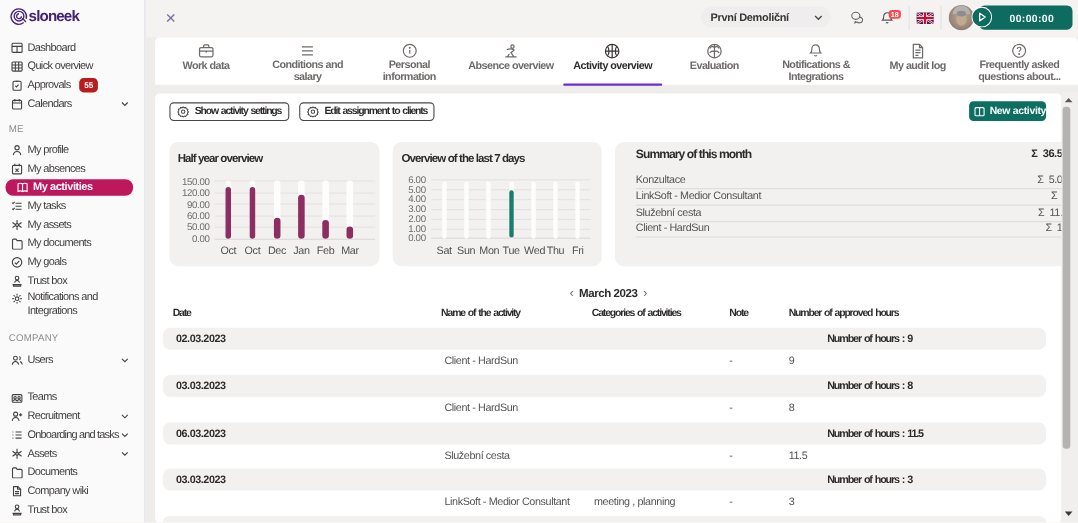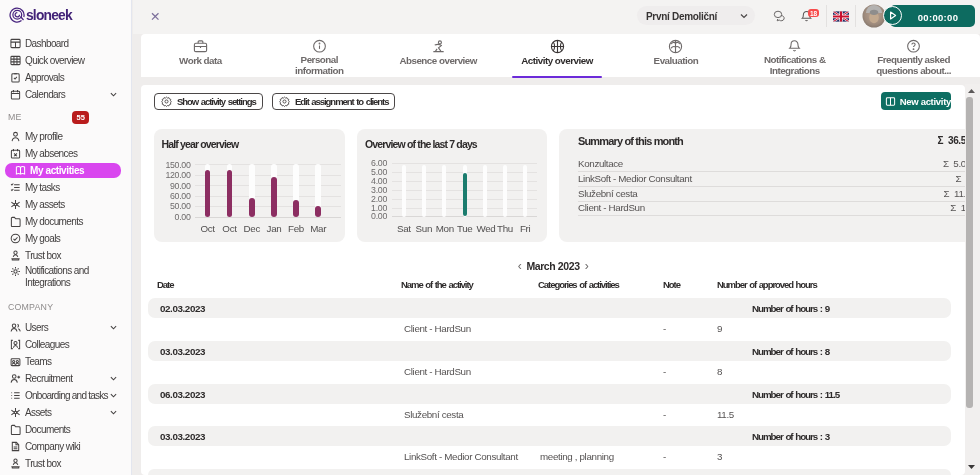--- a/index.html
+++ b/index.html
@@ -7,23 +7,23 @@
   body { position:relative; background:#efedec; }
   .abs { position:absolute; }
 
   
   #sidebar { position:absolute; left:0; top:0; width:132px; height:475px; background:#fbfafa; border-right:1px solid #e3e6ef; }
   .sitem { position:absolute; left:0; width:132px; height:17px; display:flex; align-items:center; }
   .sitem svg { position:absolute; left:10px; width:11px; height:11px; }
   .sitem .txt { position:absolute; left:25px; font-size:10px; color:#413e3e; letter-spacing:-0.6px; white-space:nowrap; }
   .slabel { position:absolute; left:8px; font-size:8.8px; color:#8f8c8c; letter-spacing:0.2px; }
   .sitem svg.schev { position:absolute; left:110px; top:50%; margin-top:-3.5px; width:7px; height:7px; }
-  #sel { position:absolute; left:5px; top:163px; width:116px; height:15px; background:#d946ef; border-radius:7px;text-align:center; }
+  #sel { position:absolute; left:5px; top:163px; width:116px; height:15px; background:#be185d; border-radius:7px;text-align:center; }
   #sel .txt2 { position:absolute; left:25px; top:2px; font-size:10px; font-weight:bold; color:#fff; letter-spacing:-0.4px; }
-  .badge55 { position:absolute; top:2px; background:#b91c1c; color:#fff; font-size:7.5px; font-weight:bold; border-radius:4px; padding:2.5px 4.5px; line-height:8px;margin-top:40px; }
+  .badge55 { position:absolute; top:2px; background:#b91c1c; color:#fff; font-size:7.5px; font-weight:bold; border-radius:4px; padding:2.5px 4.5px; line-height:8px; }
 
   
   #logo { position:absolute; left:9px; top:6px; }
 
   
   #topstrip { position:absolute; left:133px; top:0; width:847px; height:34px; background:#f4f3f2; }
   #closex { position:absolute; left:150px; top:9px; font-size:12.5px; color:#7c6f9b; }
   #userdrop { position:absolute; left:637px; top:6px; width:118px; height:19px; background:#efeded; border-radius:13px; }
   #userdrop .nm { position:absolute; left:9px; top:4.5px; font-size:10px; font-weight:bold; color:#373434; letter-spacing:-0.3px;}
   #userdrop svg { position:absolute; right:7px; top:6px; }
@@ -183,28 +183,20 @@
   <span class="slabel" style="top:302px">COMPANY</span>
   <div class="sitem" style="top:319px">
       <svg viewBox="0 0 12 12" fill="none" stroke="#454242" stroke-width="1.1">
         <circle cx="4.4" cy="4" r="1.9"></circle>
         <path d="M1.2 10.4c.4-2.3 1.5-3.2 3.2-3.2s2.8.9 3.2 3.2M8.2 2.4a1.9 1.9 0 010 3.4M9 7.4c1.2.3 1.9 1.2 2.2 2.8"></path>
       </svg>
       <span class="txt">Users</span>
     <svg class="schev" viewBox="0 0 8 8" fill="none" stroke="#454242" stroke-width="1.2">
         <path d="M1 2.5l3 3 3-3"></path>
       </svg>
-    </div>
-  <div class="sitem" style="top:336px">
-      <svg viewBox="0 0 12 12" fill="none" stroke="#454242" stroke-width="1.1">
-        <path d="M3 1.5H1.5v9H3M9 1.5h1.5v9H9"></path>
-        <circle cx="6" cy="4.4" r="1.7"></circle>
-        <path d="M3.7 9.5c.3-1.8 1.1-2.5 2.3-2.5s2 .7 2.3 2.5"></path>
-      </svg>
-      <span class="txt">Colleagues</span>
     </div>
   <div class="sitem" style="top:353px">
       <svg viewBox="0 0 12 12" fill="none" stroke="#454242" stroke-width="1.1">
         <rect x="1.2" y="3" width="9.6" height="7.5" rx="1"></rect>
         <circle cx="4" cy="6" r="1.2"></circle>
         <circle cx="8" cy="6" r="1.2"></circle>
         <path d="M2.3 9.5c.2-1 .8-1.5 1.7-1.5s1.5.5 1.7 1.5M6.3 9.5c.2-1 .8-1.5 1.7-1.5s1.5.5 1.7 1.5"></path>
       </svg>
       <span class="txt">Teams</span>
     </div>
@@ -312,20 +304,26 @@
   <div id="tabrow">
     <div class="tab">
         <svg viewBox="0 0 16 16" fill="none" stroke="#6e6a6a" stroke-width="1.2">
           <rect x="1.5" y="4.5" width="13" height="9" rx="1.5"></rect>
           <path d="M5.5 4.5V3a1 1 0 011-1h3a1 1 0 011 1v1.5M1.5 8h13M8 8v1.5"></path>
         </svg>
         <span class="tl">Work data</span>
       </div>
     <div class="tab">
         <svg viewBox="0 0 16 16" fill="none" stroke="#6e6a6a" stroke-width="1.2">
+          <path d="M2.5 4h11M2.5 8h11M2.5 12h11"></path>
+        </svg>
+        <span class="tl">Conditions and<br>salary</span>
+      </div>
+    <div class="tab">
+        <svg viewBox="0 0 16 16" fill="none" stroke="#6e6a6a" stroke-width="1.2">
           <circle cx="8" cy="8" r="6.5"></circle>
           <path d="M8 7.2V11"></path>
           <circle cx="8" cy="5" r="0.4" fill="#6e6a6a"></circle>
         </svg>
         <span class="tl">Personal<br>information</span>
       </div>
     <div class="tab">
         <svg viewBox="0 0 16 16" fill="none" stroke="#6e6a6a" stroke-width="1.2">
           <circle cx="9.5" cy="3.6" r="1.6"></circle>
           <path d="M4 6.5c2.5-1 5-1 7 .5l-3 2.5 2.5 3.5M2.5 13.5h11M6.5 10.5l-2 3"></path>
@@ -345,20 +343,27 @@
           <path d="M8 1.5v13M8 4.5c-1.5-1.5-4-1-4.5 1M8 4.5c1.5-1.5 4-1 4.5 1M8 8.5c-1.8-1-4.2-.2-4.5 1.5M8 8.5c1.8-1 4.2-.2 4.5 1.5"></path>
         </svg>
         <span class="tl">Evaluation</span>
       </div>
     <div class="tab">
         <svg viewBox="0 0 16 16" fill="none" stroke="#6e6a6a" stroke-width="1.2">
           <path d="M8 2a3.8 3.8 0 00-3.8 3.8c0 3.2-1.4 4.4-1.4 4.4h10.4s-1.4-1.2-1.4-4.4A3.8 3.8 0 008 2z"></path>
           <path d="M6.8 12.4a1.3 1.3 0 002.4 0"></path>
         </svg>
         <span class="tl">Notifications &amp;<br>Integrations</span>
+      </div>
+    <div class="tab">
+        <svg viewBox="0 0 16 16" fill="none" stroke="#6e6a6a" stroke-width="1.2">
+          <path d="M3.5 1.5h6L12.5 4.5v10h-9z"></path>
+          <path d="M9.5 1.5v3h3M5.5 7h5M5.5 9.5h5M5.5 12h3"></path>
+        </svg>
+        <span class="tl">My audit log</span>
       </div>
     <div class="tab">
         <svg viewBox="0 0 16 16" fill="none" stroke="#6e6a6a" stroke-width="1.2">
           <circle cx="8" cy="8" r="6.5"></circle>
           <path d="M6.2 6.2c0-1 .8-1.8 1.8-1.8s1.8.7 1.8 1.7c0 1.4-1.8 1.5-1.8 2.9"></path>
           <circle cx="8" cy="11.3" r="0.4" fill="#6e6a6a"></circle>
         </svg>
         <span class="tl">Frequently asked<br>questions about...</span>
       </div>
   </div>

